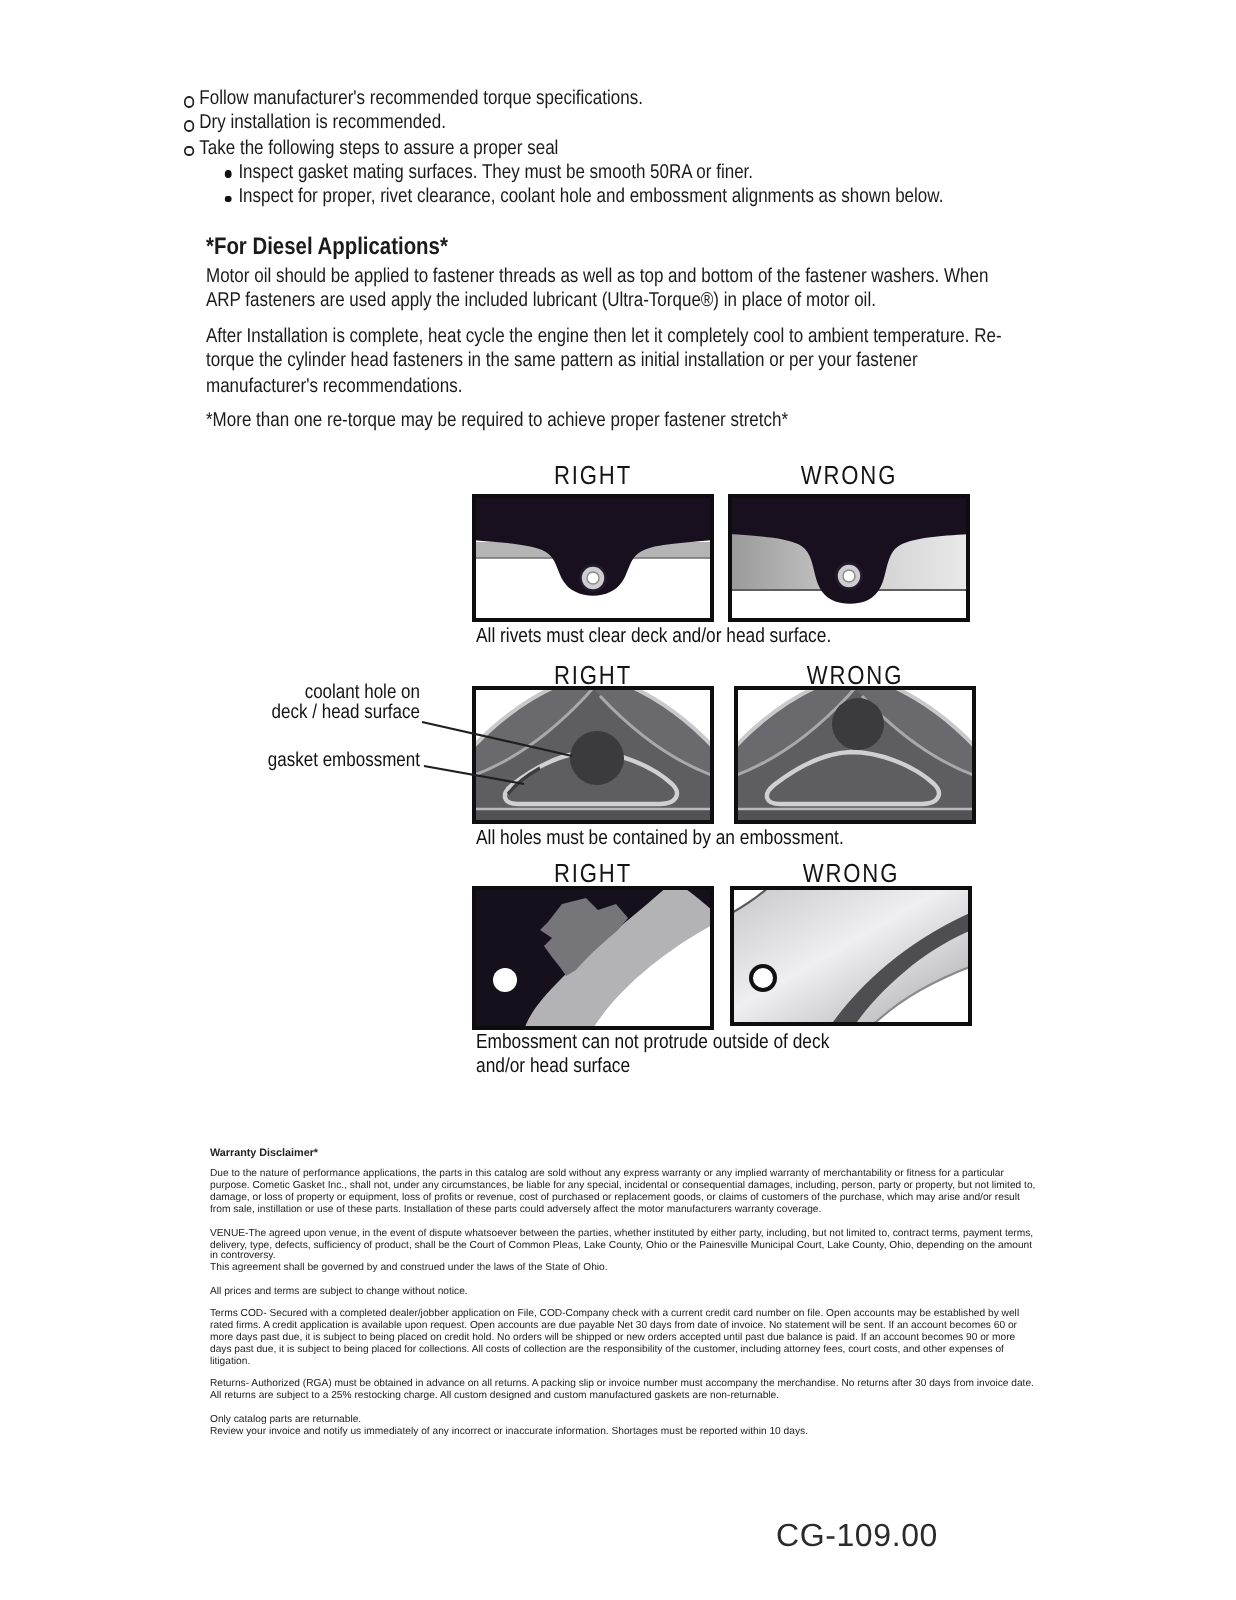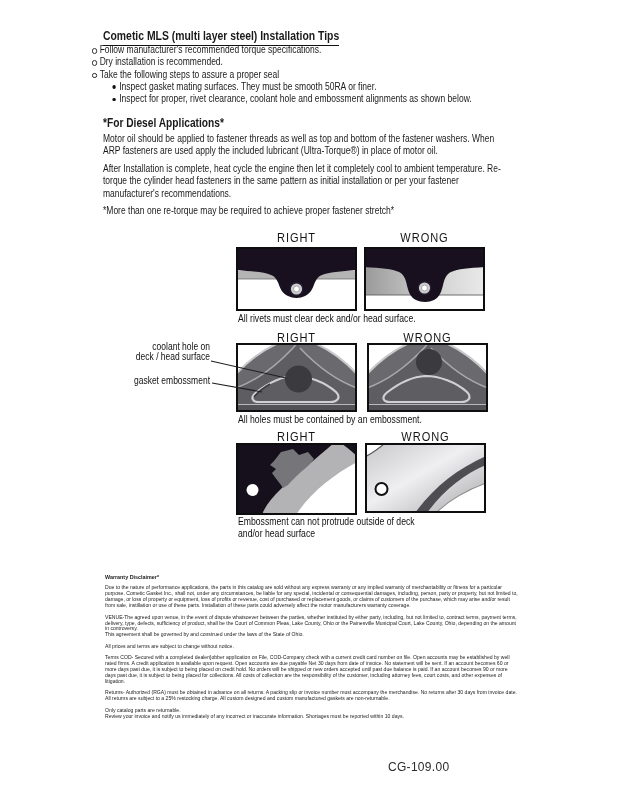--- a/index.html
+++ b/index.html
@@ -34,30 +34,27 @@
   }
   .caption{font-size:10.2px;line-height:11.6px;transform:scaleX(0.85);transform-origin:left top;white-space:nowrap;color:#111;}
   .d2-labels{width:112px;text-align:right;font-size:10px;line-height:10.4px;
     transform:scaleX(0.85);transform-origin:right top;color:#111;}
   svg.panel{display:block;}
   
   .disc{width:414px;font-size:5.1px;line-height:5.9px;color:#222;}
   .disc h4{font-size:5.4px;margin:0 0 4.5px 0;}
   .disc p{margin:0 0 5.6px 0;}
   .disc p.nogap{margin:0;}
-  .pagenum{font-size:12px;letter-spacing:0.3px;color:#2b2b2b;white-space:nowrap;}
+  .pagenum{font-size:16px;letter-spacing:0.3px;color:#2b2b2b;white-space:nowrap;}
 </style>
 </head>
 <body>
 
 <div class="page">
 
-  <div class="abs" style="left:103px;top:26px;">
-    <span class="title">Cometic MLS (multi layer steel) Installation Tips</span>
-  </div>
 
   <div class="abs copy tight" style="left:92px;top:44px;">
     <div class="blist">
       <div class="brow">
         <span class="b-open"></span>
         <span>Follow manufacturer's recommended torque specifications.</span>
       </div>
       <div class="brow">
         <span class="b-open"></span>
         <span>Dry installation is recommended.</span>

